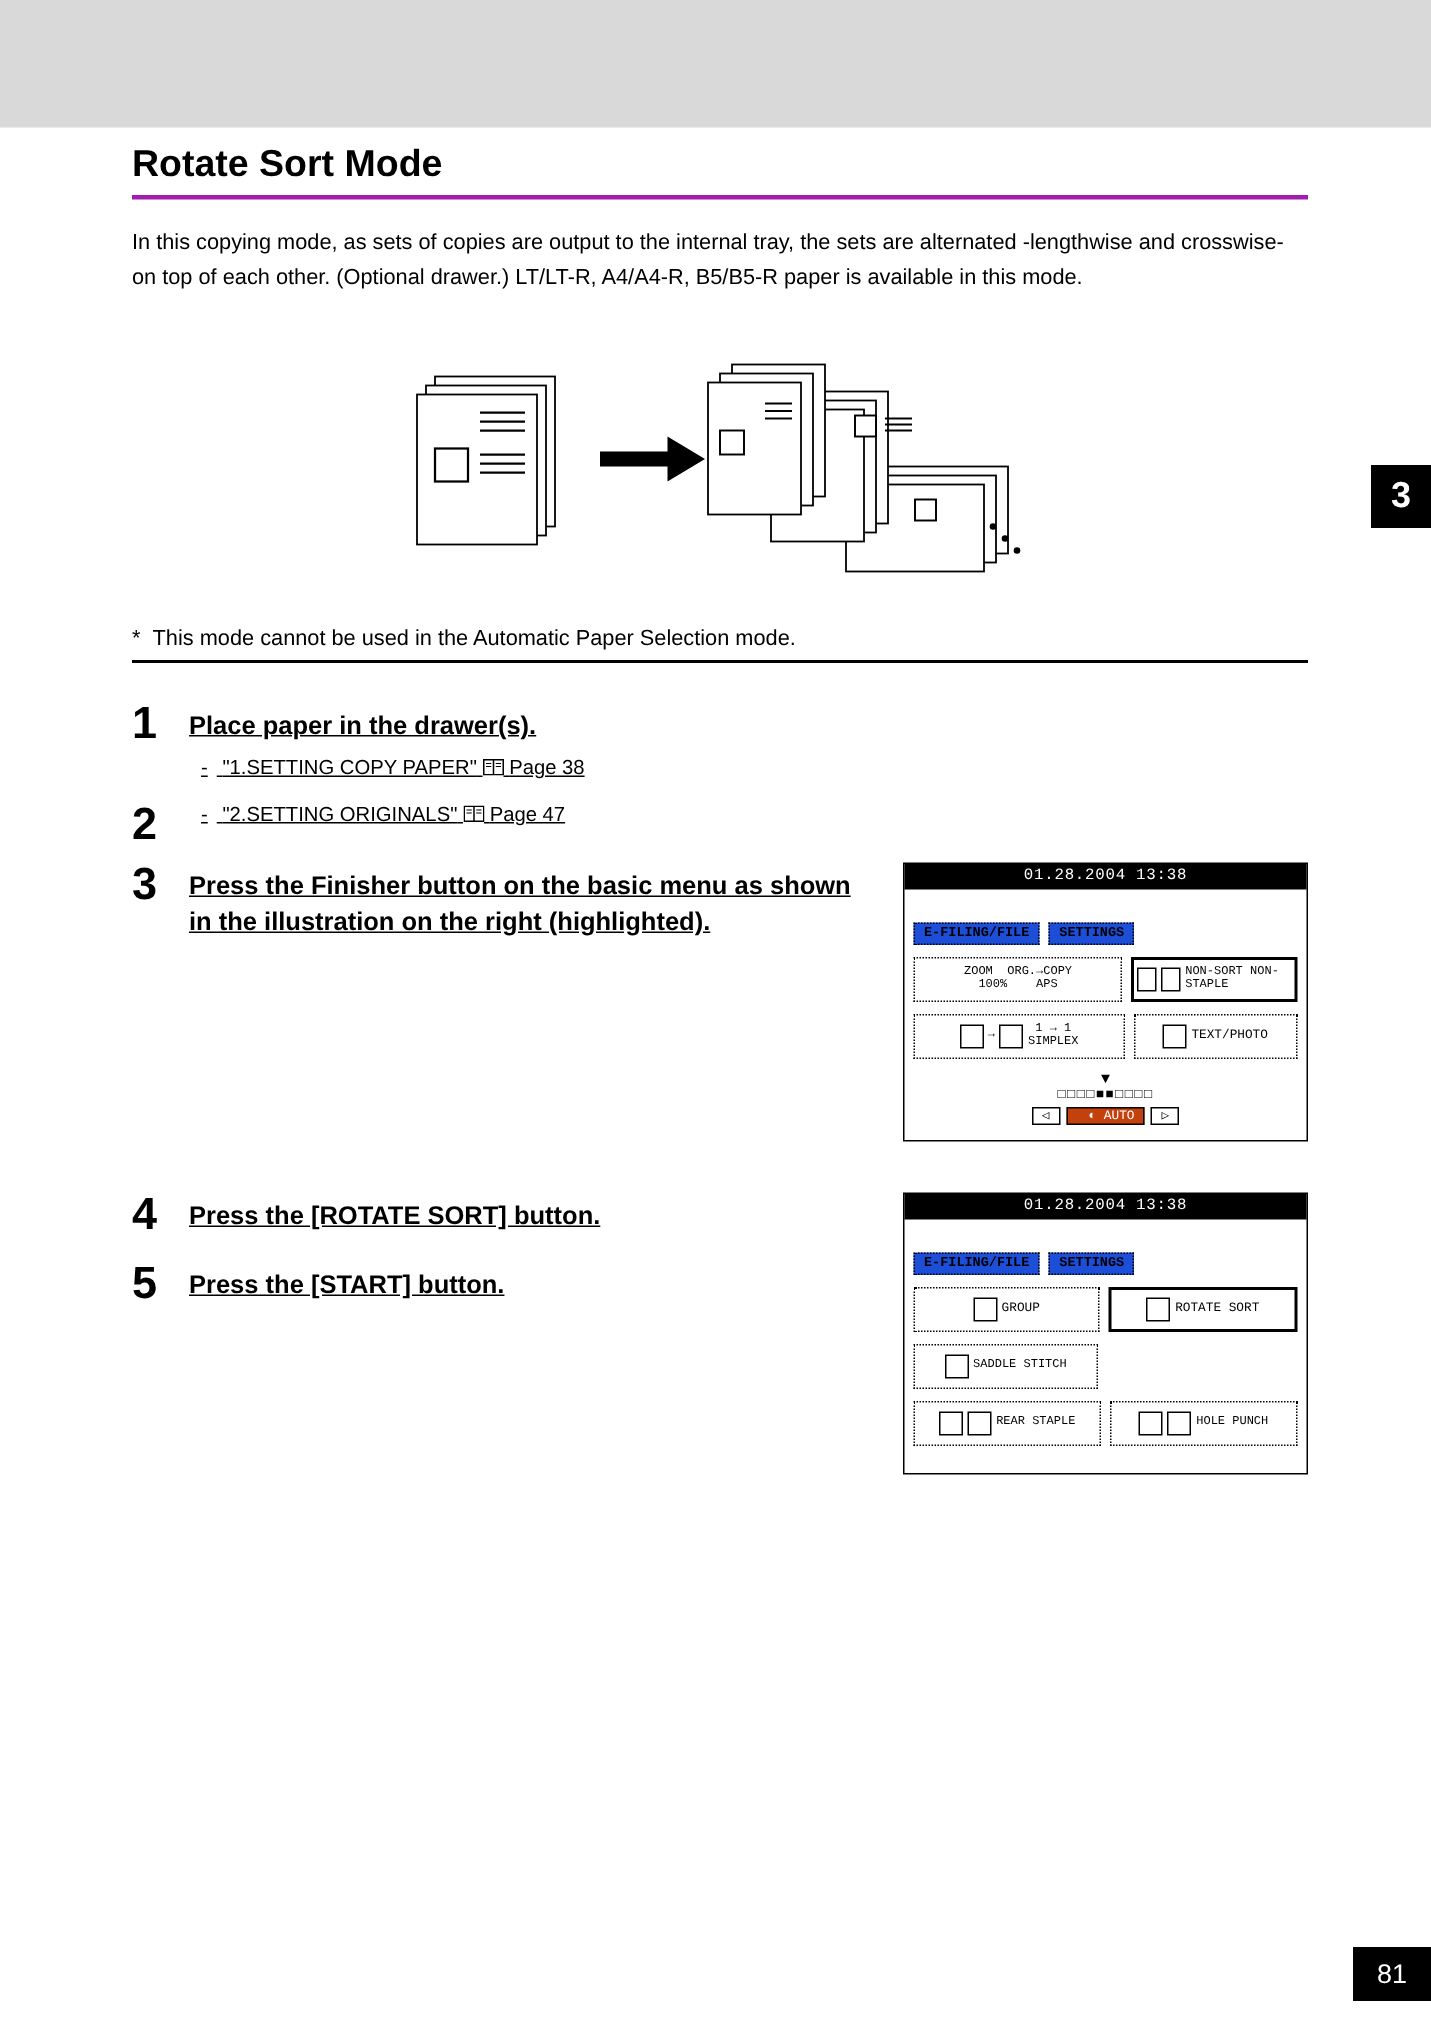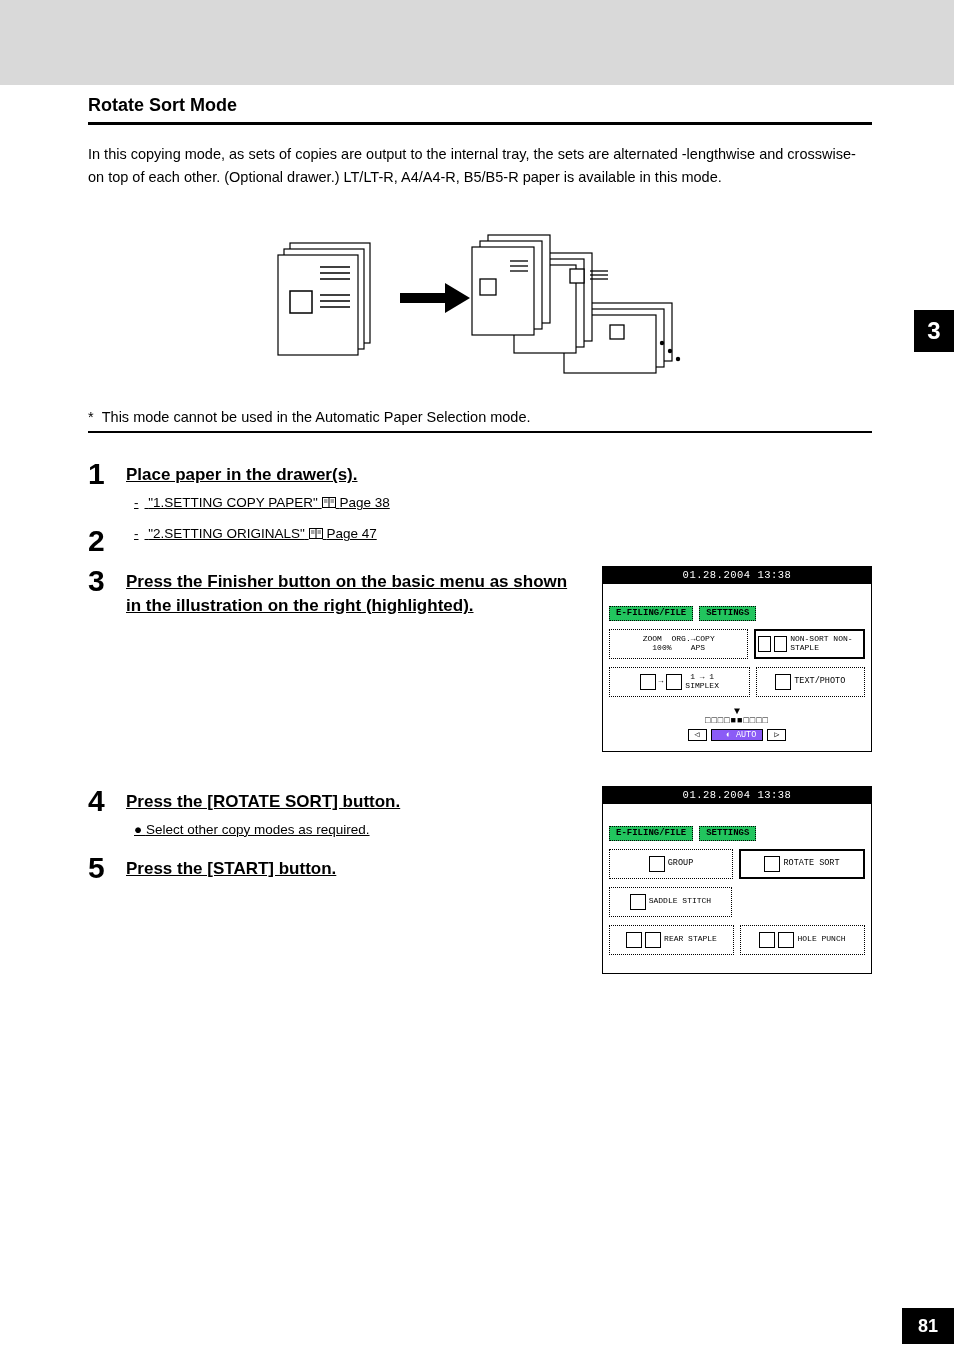--- a/index.html
+++ b/index.html
@@ -13,24 +13,24 @@
   }
   .top-bar {
     width: 100%;
     height: 85px;
     background: #d9d9d9;
   }
   .content {
     padding: 10px 82px 0 88px;
   }
   .heading {
-    font-size: 18px;
+    font-size: 25px;
     font-weight: bold;
     padding-bottom: 6px;
-    border-bottom: 3px solid #000000;
+    border-bottom: 3px solid #a21caf;
     margin-bottom: 18px;
   }
   .intro {
     font-size: 14.5px;
     line-height: 1.6;
     margin-bottom: 24px;
   }
   .diagram {
     text-align: center;
     margin-bottom: 22px;
@@ -110,21 +110,21 @@
   .ss-tabs {
     display: flex;
     gap: 6px;
     padding: 0 6px 4px 6px;
   }
   .ss-tab {
     border: 1.5px dotted #000;
     padding: 2px 6px;
     font-size: 9px;
     font-weight: bold;
-    background:#22c55e;
+    background:#1d4ed8;
   }
   .ss-btn-row {
     display:flex;
     gap:6px;
     padding: 4px 6px;
   }
   .ss-btn {
     border: 1.5px dotted #000;
     flex:1;
     height: 30px;
@@ -144,47 +144,47 @@
     padding: 6px 0 10px 0;
     text-align:center;
   }
   .ss-pager-dots { font-size:9px; letter-spacing:1px; margin-bottom:3px;}
   .ss-pager-btns {
     display:inline-flex; gap:4px; align-items:center;
   }
   .ss-pmini {
     border:1px solid #000; padding:1px 6px; font-size:8.5px;
   }
-  .ss-pmini.dark { background:#8b5cf6; color:#fff;padding-left:14px; }
+  .ss-pmini.dark { background:#c2410c; color:#fff;padding-left:14px; }
   .ss-arrow-down { font-size:10px; line-height:1; display:block; text-align:center;}
   .ss-highlight-border { border:2px solid #000 !important; }
   .side-tab {
     position: absolute;
     right: 0;
     top: 310px;
     width: 40px;
     height: 42px;
     background: #000;
     color: #fff;
     font-size: 24px;
     font-weight: bold;
     display:flex;
     align-items:center;
     justify-content:center;
   }
   .page-footer {
     position:absolute;
     right:0;
-    bottom:4px;
+    bottom:14px;
     width:52px;
     height:36px;
     background:#000;
     color:#fff;
     font-size:18px;
-    font-weight:bold;
+    font-weight:normal;
     display:flex;
     align-items:center;
     justify-content:center;
   }
   .spacer-34 { height: 34px; }
 </style>
 </head>
 <body>
 
 <div class="top-bar"></div>
@@ -344,21 +344,20 @@
     </div>
 
     <div class="spacer-34"></div>
 
     <div class="step-row">
       <div class="step-left">
         <div class="step">
           <div class="step-num">4</div>
           <div class="step-body">
             <div class="step-title">Press the [ROTATE SORT] button.</div>
-            <div class="bullet-line">● <span>Select other copy modes as required.</span></div>
           </div>
         </div>
         <div class="step">
           <div class="step-num">5</div>
           <div class="step-body">
             <div class="step-title">Press the [START] button.</div>
           </div>
         </div>
       </div>
       <div class="screenshot-box">

